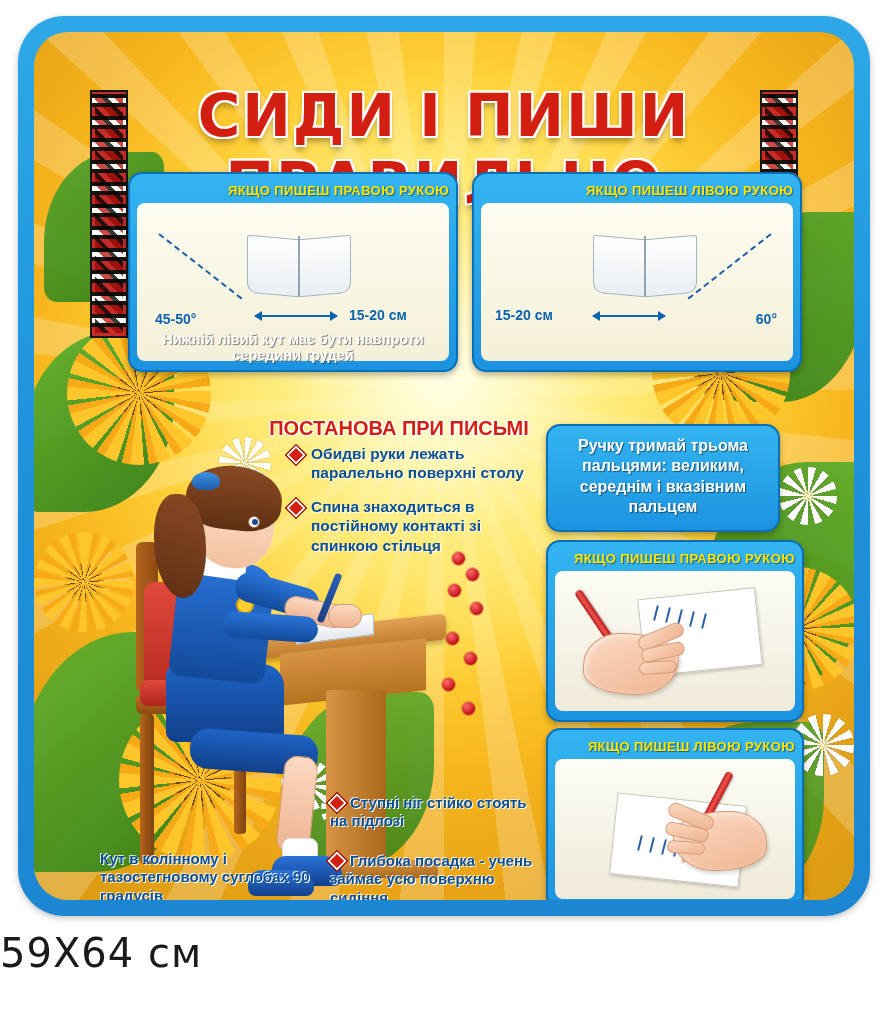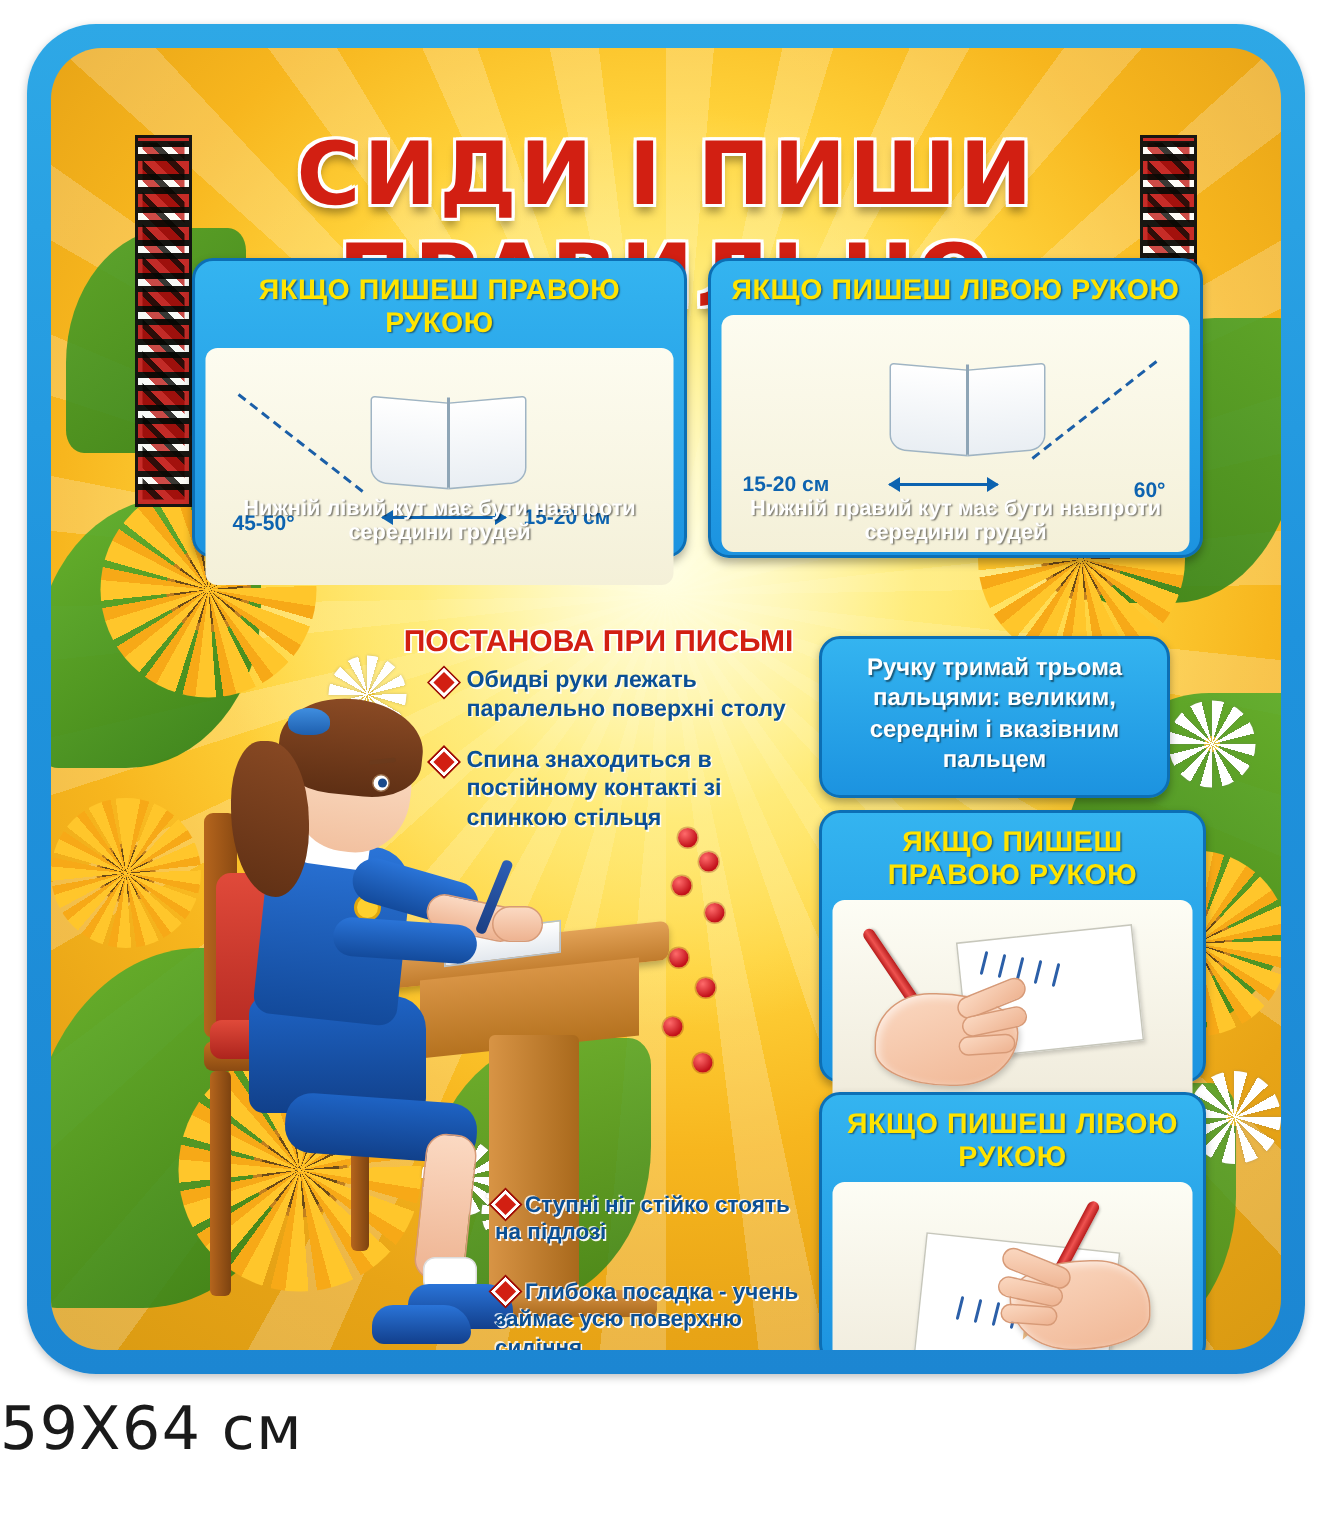--- a/index.html
+++ b/index.html
@@ -120,22 +120,22 @@
   
   .panel {
     position: absolute;
     border-radius: 14px;
     background: linear-gradient(180deg,#34b4f0 0%, #1c93e0 100%);
     border: 2px solid #0c6fb5;
     box-shadow: 0 3px 6px rgba(0,0,0,.3);
     padding: 7px;
   }
   .panel-head {
-    color: #ffe400; font-weight: 800; font-size: 19px;
-    text-align: center; letter-spacing: .4px;
+    color: #ffe400; font-weight: 800; font-size: 13px;
+    text-align: right; letter-spacing: .4px;
     padding: 2px 0 5px;
     text-shadow: 1px 1px 1px rgba(0,0,0,.45);
   }
   .panel-body {
     background: linear-gradient(180deg,#fdfcf0,#f4f0d8);
     border-radius: 8px;
     height: calc(100% - 24px);
     position: relative;
     overflow: hidden;
   }
@@ -324,21 +324,20 @@
           <div class="dashline" style="right:22px; top:30px; transform: rotate(-38deg); transform-origin:right center; width:105px;"></div>
           <div class="notebook" style="left:112px; top:34px;">
             <div class="pg l"></div>
               <div class="pg r"></div>
               <div class="spine"></div>
           </div>
           <div class="meas" style="left:14px; top:104px;">15-20 см</div>
           <div class="arrow" style="left:112px; top:112px; width:72px;"></div>
           <div class="meas" style="right:16px; top:108px;">60°</div>
         </div>
-        <div class="panel-caption">Нижній правий кут має бути навпроти середини грудей</div>
       </div>
 
       <div class="posture-head">ПОСТАНОВА ПРИ ПИСЬМІ</div>
       <div class="bullets">
         <div class="bullet-item">
           <span class="diamond"></span>
           <span class="bullet-text">Обидві руки лежать паралельно поверхні столу</span>
         </div>
         <div class="bullet-item">
           <span class="diamond"></span>
@@ -422,18 +421,21 @@
           <div class="finger" style="left:112px; top:82px; width:38px; height:13px; transform:rotate(4deg);"></div>
         </div>
       </div>
 
       <div class="callout" style="left:296px; top:760px; width:210px;">
         <span class="diamond"></span><span>Ступні ніг стійко стоять на підлозі</span>
       </div>
       <div class="callout" style="left:296px; top:818px; width:214px;">
         <span class="diamond"></span><span>Глибока посадка - учень займає усю поверхню сидіння</span>
       </div>
+      <div class="callout" style="left:66px; top:818px; width:222px;">
+        <span>Кут в колінному і тазостегновому суглобах 90 градусів</span>
+      </div>
 
     </div>
   </div>
 
   <div class="size-label">59Х64 см</div>
 </div>
 
 </body></html>

